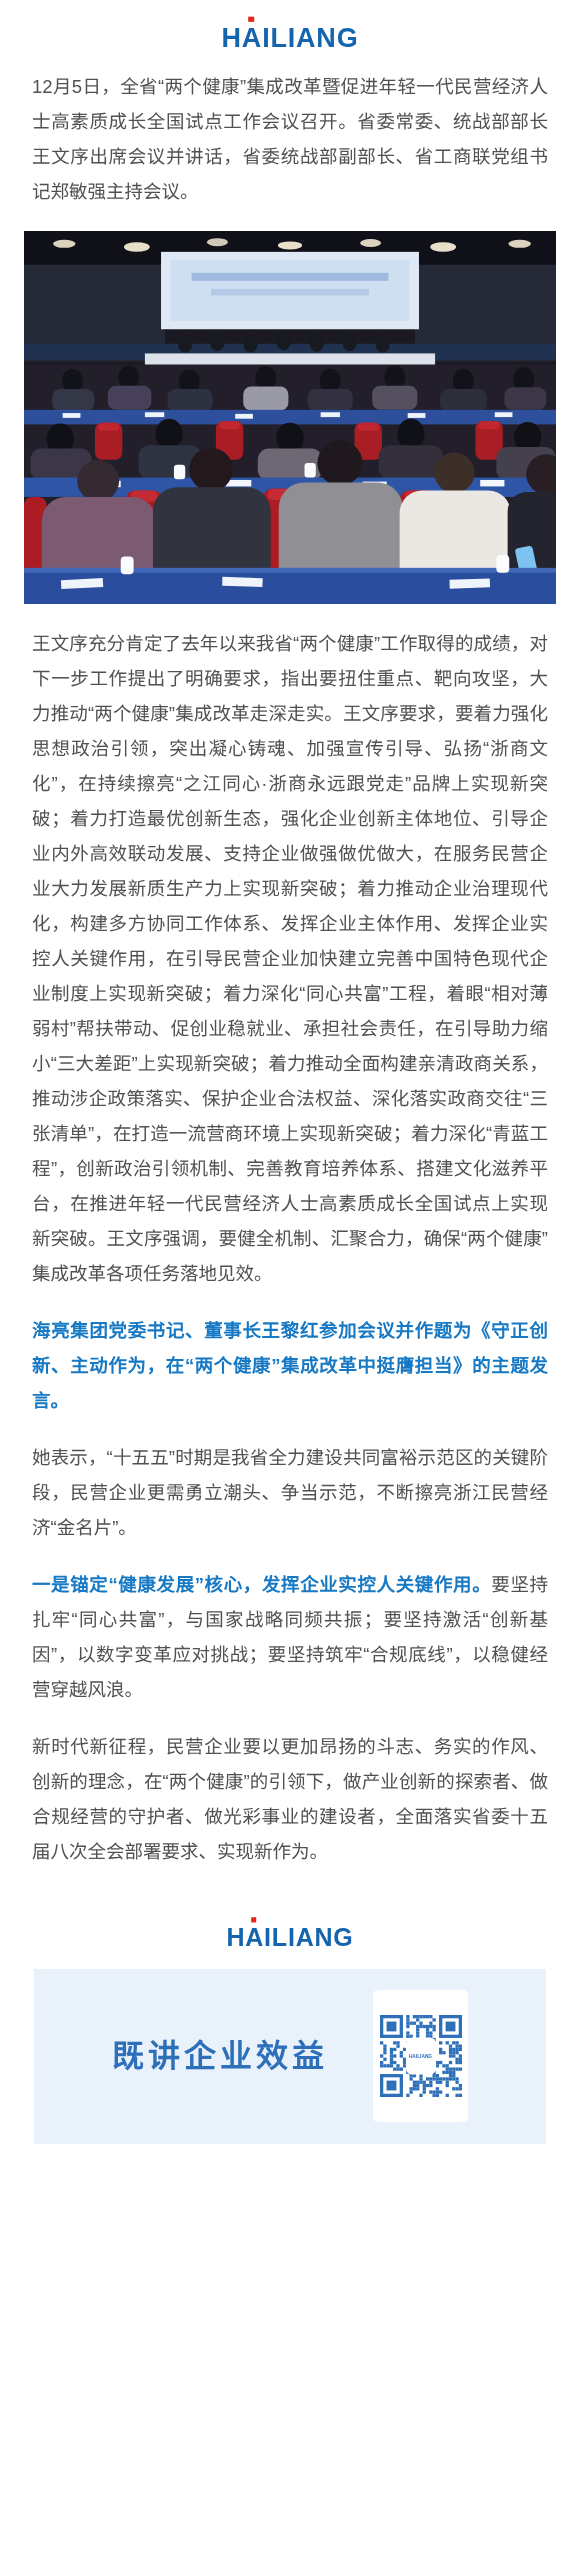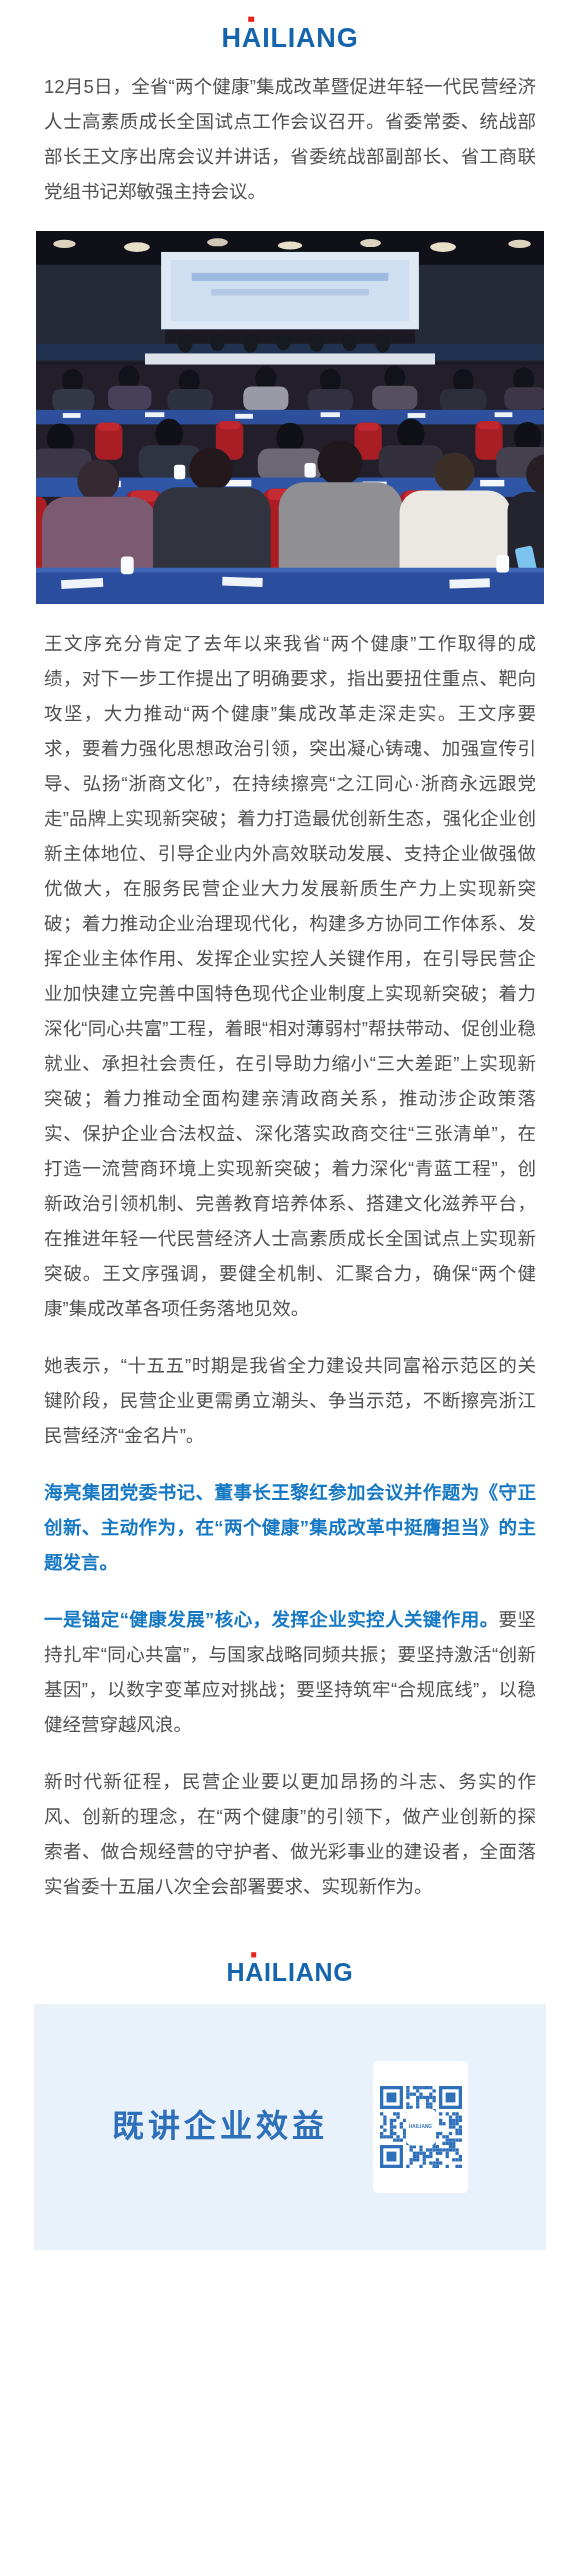--- a/index.html
+++ b/index.html
@@ -27,36 +27,36 @@
   .logo .lg-part{display:inline-block;}
   .logo .lg-a{position:relative;}
   .logo .lg-a::before{
     content:"";position:absolute;top:-7.2px;left:45%;
     transform:translateX(-50%);
     width:5.6px;height:5.6px;background:var(--accent-red);
   }
   .header-logo{padding-top:24px;font-size:27px;margin-bottom:17.7px;}
   .footer-logo{font-size:25px;}
   
-  main{padding:0 44px;}
+  main{padding:0 32px;}
   .para{
     font-size:18.5px;line-height:35px;color:var(--body-text);
     text-align:justify;text-justify:inter-ideograph;
     margin:0 0 22px 0;
   }
   .para .lead{color:var(--hl-blue);font-weight:700;}
   figure.photo{
     width:calc(100% + 16px);margin:0 -8px 22px -8px;
     height:373px;overflow:hidden;background:#1b1a23;
   }
   figure.photo svg{display:block;width:100%;height:100%;}
   
   footer{padding-top:34px;}
   .banner{
-    margin:19.3px 34px 0 34px;height:246px;
+    margin:19.3px 34px 0 34px;height:175px;
     background:var(--panel-bg);
     display:flex;align-items:center;justify-content:center;gap:45px;
   }
   .slogan{
     color:var(--slogan-blue);font-weight:700;
     font-size:32px;line-height:47px;letter-spacing:4px;
     text-align:center;
   }
   .qr-card{
     width:95px;height:132px;background:#ffffff;border-radius:4.8px;
@@ -221,23 +221,23 @@
         <g fill="#fbfcfe">
           <rect x="120" y="404" width="16" height="22" rx="5"></rect>
           <rect x="586" y="402" width="16" height="22" rx="5"></rect>
         </g>
       </svg>
     </figure>
 
 
     <p class="para"><span class="lead"></span><span>王文序充分肯定了去年以来我省“两个健康”工作取得的成绩，对下一步工作提出了明确要求，指出要扭住重点、靶向攻坚，大力推动“两个健康”集成改革走深走实。王文序要求，要着力强化思想政治引领，突出凝心铸魂、加强宣传引导、弘扬“浙商文化”，在持续擦亮“之江同心·浙商永远跟党走”品牌上实现新突破；着力打造最优创新生态，强化企业创新主体地位、引导企业内外高效联动发展、支持企业做强做优做大，在服务民营企业大力发展新质生产力上实现新突破；着力推动企业治理现代化，构建多方协同工作体系、发挥企业主体作用、发挥企业实控人关键作用，在引导民营企业加快建立完善中国特色现代企业制度上实现新突破；着力深化“同心共富”工程，着眼“相对薄弱村”帮扶带动、促创业稳就业、承担社会责任，在引导助力缩小“三大差距”上实现新突破；着力推动全面构建亲清政商关系，推动涉企政策落实、保护企业合法权益、深化落实政商交往“三张清单”，在打造一流营商环境上实现新突破；着力深化“青蓝工程”，创新政治引领机制、完善教育培养体系、搭建文化滋养平台，在推进年轻一代民营经济人士高素质成长全国试点上实现新突破。王文序强调，要健全机制、汇聚合力，确保“两个健康”集成改革各项任务落地见效。</span></p>
 
+    <p class="para"><span class="lead">海亮集团党委书记、董事长王黎红参加会议并作题为《守正创新、主动作为，在“两个健康”集成改革中挺膺担当》的主题发言。</span><span></span></p>
+
     <p class="para"><span class="lead"></span><span>她表示，“十五五”时期是我省全力建设共同富裕示范区的关键阶段，民营企业更需勇立潮头、争当示范，不断擦亮浙江民营经济“金名片”。</span></p>
-
-    <p class="para"><span class="lead">海亮集团党委书记、董事长王黎红参加会议并作题为《守正创新、主动作为，在“两个健康”集成改革中挺膺担当》的主题发言。</span><span></span></p>
 
     <p class="para"><span class="lead">一是锚定“健康发展”核心，发挥企业实控人关键作用。</span><span>要坚持扎牢“同心共富”，与国家战略同频共振；要坚持激活“创新基因”，以数字变革应对挑战；要坚持筑牢“合规底线”，以稳健经营穿越风浪。</span></p>
 
 
     <p class="para"><span class="lead"></span><span>新时代新征程，民营企业要以更加昂扬的斗志、务实的作风、创新的理念，在“两个健康”的引领下，做产业创新的探索者、做合规经营的守护者、做光彩事业的建设者，全面落实省委十五届八次全会部署要求、实现新作为。</span></p>
 
   </main>
 
   <footer>
     <div class="logo footer-logo">

